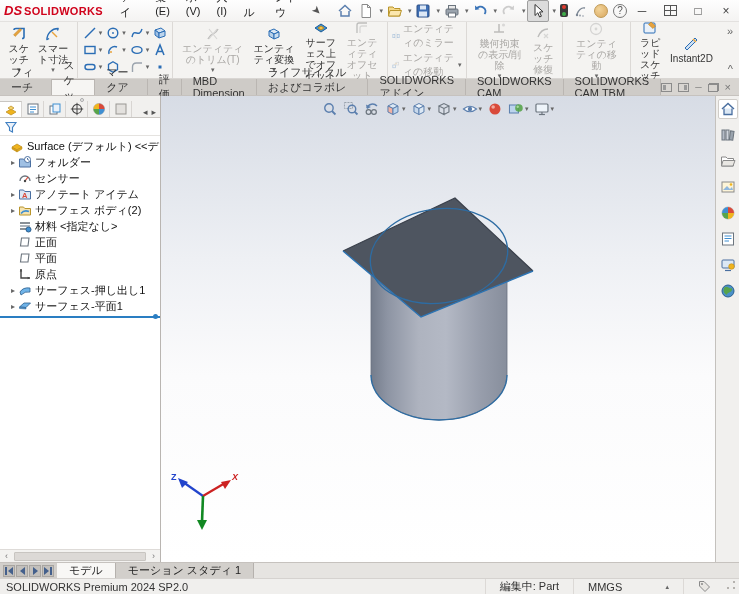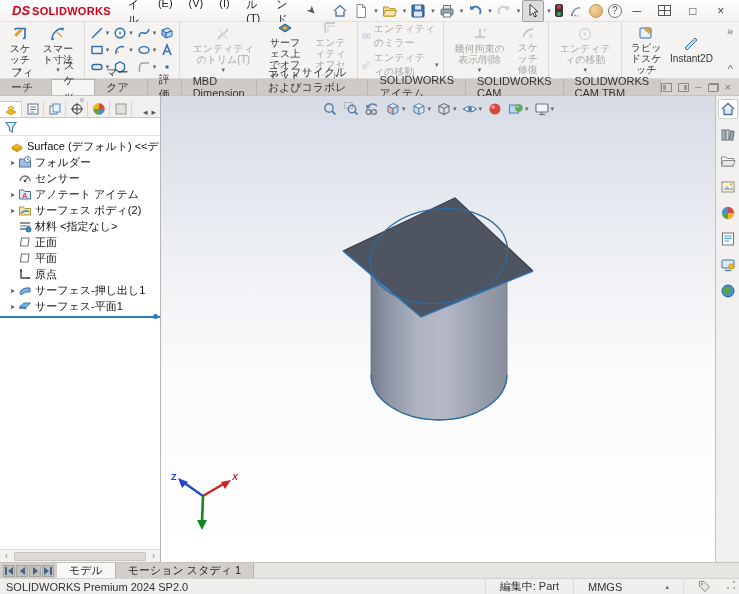--- a/index.html
+++ b/index.html
@@ -3,21 +3,21 @@
 <meta charset="utf-8">
 <style>
   * { margin:0; padding:0; box-sizing:border-box; }
   body { font-family:"Liberation Sans","DejaVu Sans",sans-serif; }
   .app { position:relative; width:739px; height:594px; background:#fff; overflow:hidden;
          font-size:11px; color:#333; user-select:none; }
 
   
   .titlebar { position:absolute; left:0; top:0; width:739px; height:22px;
               background:linear-gradient(#fefefe,#f4f3f2); border-bottom:1px solid #e3e1df;
-              display:flex; align-items:center; padding:0 8px; }
+              display:flex; align-items:center; padding:0 0; }
   .logo { display:flex; align-items:baseline; gap:2px; margin:0 10px 0 4px; }
   .logo .ds { color:#d0021b; font-weight:bold; font-style:italic; font-size:13px; }
   .logo .sw { color:#d0021b; font-weight:bold; font-size:11px; letter-spacing:.3px; }
   .menus { display:flex; gap:2px; }
   .menu-item { padding:3px 7px; font-size:11px; color:#222; }
   .pin { color:#555; font-size:11px; margin:0 6px; transform:rotate(45deg); }
   .qa { display:flex; align-items:center; gap:1px; margin-left:8px; }
   .qa-btn { display:flex; align-items:center; padding:2px 2px; border-radius:2px; }
   .qa-sep { color:#999; font-size:8px; padding:0 1px; }
   .qa-btn.selected { background:#dcdcdc; border:1px solid #9f9f9f; }
@@ -356,20 +356,29 @@
       <div class="rbtn disabled">
         <svg class="icon16" viewBox="0 0 16 16">
             <path d="M3 13 C6 6 10 10 13 3" fill="none" stroke="#2a6db5" stroke-width="1.4"></path>
             <path d="M4 3 L12 13 M12 3 L4 13" stroke="#e8a33d" stroke-width="1.2"></path>
           </svg>
         <span class="lbl">エンティティのトリム(T)</span>
         <span class="dd">▾</span>
       </div>
       <div class="rbtn">
         <svg class="icon16" viewBox="0 0 16 16">
+            <path d="M3 5 L8 3 L13 6 L8 8 Z" fill="#dce8f4" stroke="#2a6db5"></path>
+            <path d="M3 5 L8 8 V13 L3 10 Z" fill="#b8d0e8" stroke="#2a6db5"></path>
+            <path d="M8 8 L13 6 V11 L8 13 Z" fill="#cadef0" stroke="#2a6db5"></path>
+          </svg>
+        <span class="lbl">エンティティ変換</span>
+        <span class="dd">▾</span>
+      </div>
+      <div class="rbtn">
+        <svg class="icon16" viewBox="0 0 16 16">
             <path d="M2 8 L8 4 L14 8 L8 12 Z" fill="#3f8fd2" stroke="#1d5c96"></path>
             <path d="M5 8 L8 6 L11 8 L8 10 Z" fill="#f2c14e" stroke="#b98a1d"></path>
           </svg>
         <span class="lbl">サーフェス上
 でオフセット</span>
       </div>
       <div class="rbtn disabled">
         <svg class="icon16" viewBox="0 0 16 16">
             <path d="M3 13 V5 Q3 3 5 3 H13" fill="none" stroke="#2a6db5" stroke-width="1.3"></path>
             <path d="M6 13 V8 Q6 6 8 6 H13" fill="none" stroke="#e8a33d" stroke-width="1.3"></path>
@@ -454,21 +463,21 @@
     </div>
   </div>
 
   <div class="tabrow">
     <span class="ctab">フィーチャー</span>
     <span class="ctab active">スケッチ</span>
     <span class="ctab">マークアップ</span>
     <span class="ctab">評価</span>
     <span class="ctab">MBD Dimension</span>
     <span class="ctab">ライフサイクルおよびコラボレーション</span>
-    <span class="ctab">SOLIDWORKS アイテム</span>
+    <span class="ctab">SOLIDWORKS アドイン</span>
     <span class="ctab">SOLIDWORKS CAM</span>
     <span class="ctab">SOLIDWORKS CAM TBM</span>
     <span class="doc-controls">
       <span class="doc-ic pane-l"></span>
       <span class="doc-ic pane-r"></span>
       <span style="font-size:9px">─</span>
       <span class="doc-ic restore"></span>
       <span style="font-size:11px">×</span>
     </span>
   </div>

